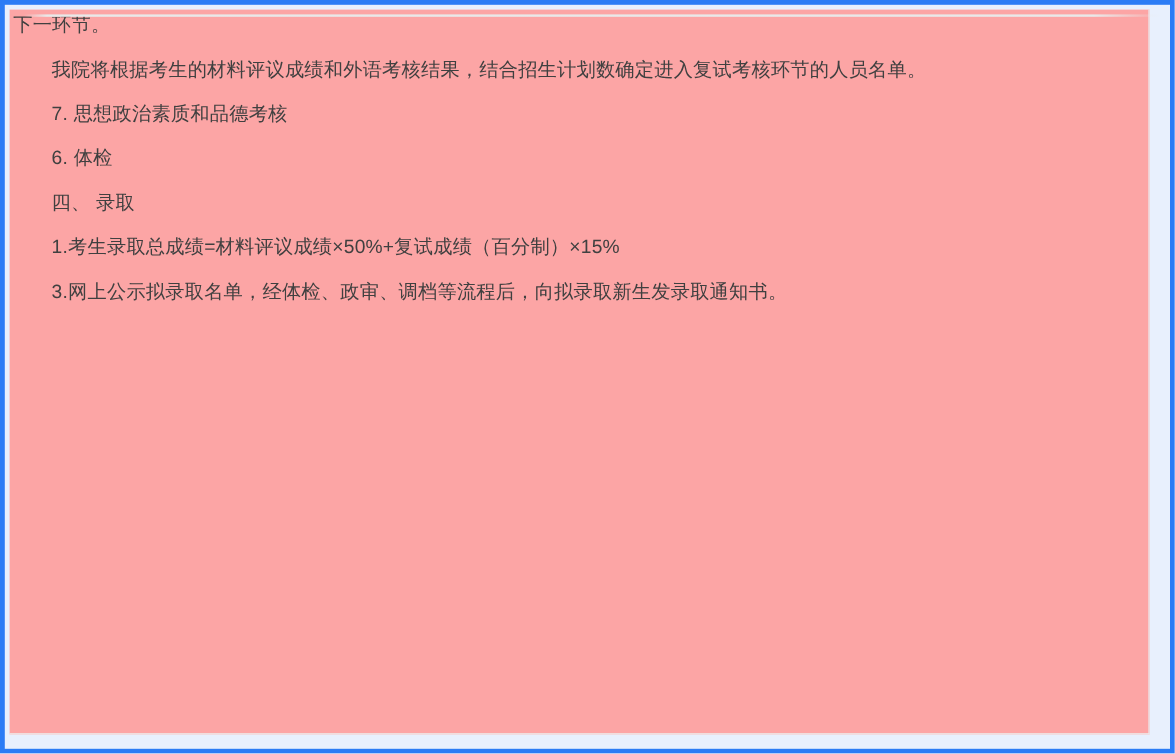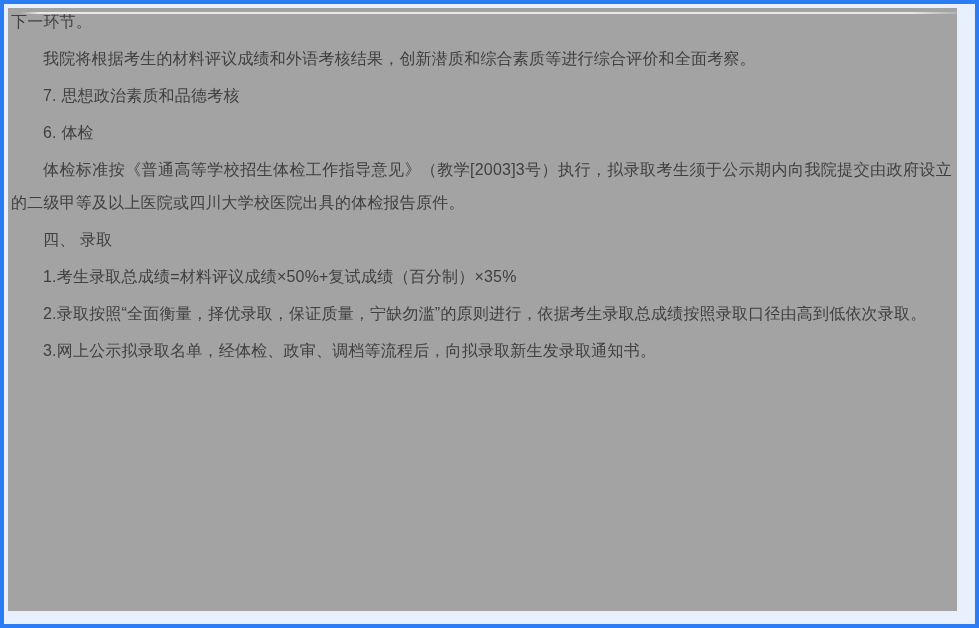--- a/index.html
+++ b/index.html
@@ -16,21 +16,21 @@
     border: 4px solid #2b7cf5;
     background: #e8f0fd;
     overflow: hidden;
   }
   .page {
     position: absolute;
     left: 4px;
     top: 4px;
     width: 950px;
     height: 604px;
-    background: #a3a3a3;
+    background: #fca5a5;
     border-right: 1px solid #e9ecf0;
     border-bottom: 1px solid #ededed;
     box-sizing: border-box;
     overflow: hidden;
   }
   .top-divider {
     position: absolute;
     left: 16px;
     top: 8px;
     width: 948px;
@@ -62,23 +62,21 @@
   }
 </style>
 </head>
 <body>
 
 <div class="frame" style="border-color: rgb(43, 124, 245); background: rgb(232, 240, 253);">
   <div class="top-divider"></div>
   <div class="page">
     <div class="article" style="color: rgb(64, 64, 64);">
         <p>下一环节。</p>
-        <p class="indent">我院将根据考生的材料评议成绩和外语考核结果，创新潜质和综合素质等进行综合评价和全面考察。</p>
+        <p class="indent">我院将根据考生的材料评议成绩和外语考核结果，结合招生计划数确定进入复试考核环节的人员名单。</p>
         <p class="indent">7. 思想政治素质和品德考核</p>
         <p class="indent">6. 体检</p>
-        <p class="indent">体检标准按《普通高等学校招生体检工作指导意见》（教学[2003]3号）执行，拟录取考生须于公示期内向我院提交由政府设立的二级甲等及以上医院或四川大学校医院出具的体检报告原件。</p>
         <p class="indent">四、 录取</p>
-        <p class="indent">1.考生录取总成绩=材料评议成绩×50%+复试成绩（百分制）×35%</p>
-        <p class="indent">2.录取按照“全面衡量，择优录取，保证质量，宁缺勿滥”的原则进行，依据考生录取总成绩按照录取口径由高到低依次录取。</p>
+        <p class="indent">1.考生录取总成绩=材料评议成绩×50%+复试成绩（百分制）×15%</p>
         <p class="indent">3.网上公示拟录取名单，经体检、政审、调档等流程后，向拟录取新生发录取通知书。</p>
       </div>
   </div>
 </div>
 
 </body></html>

